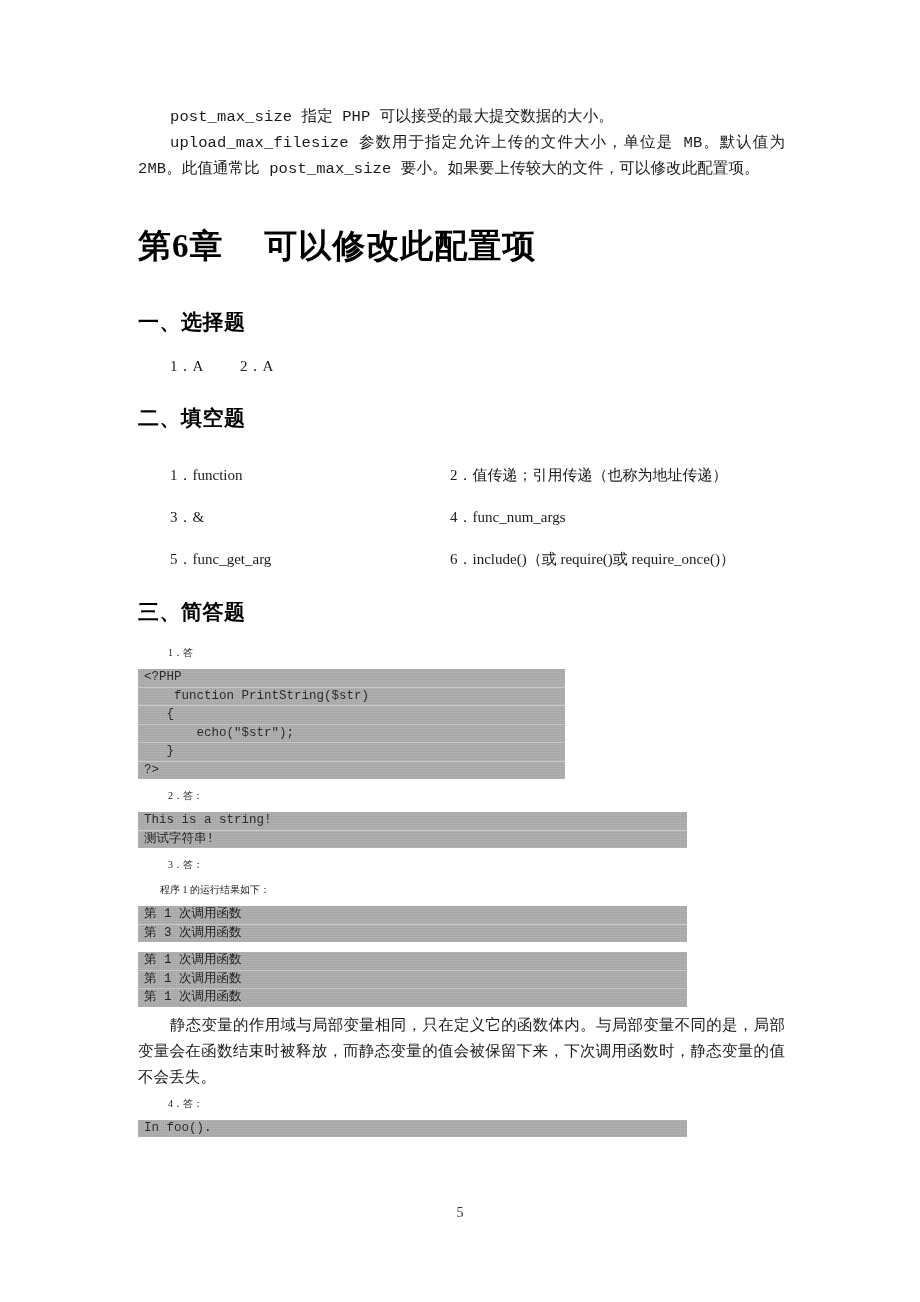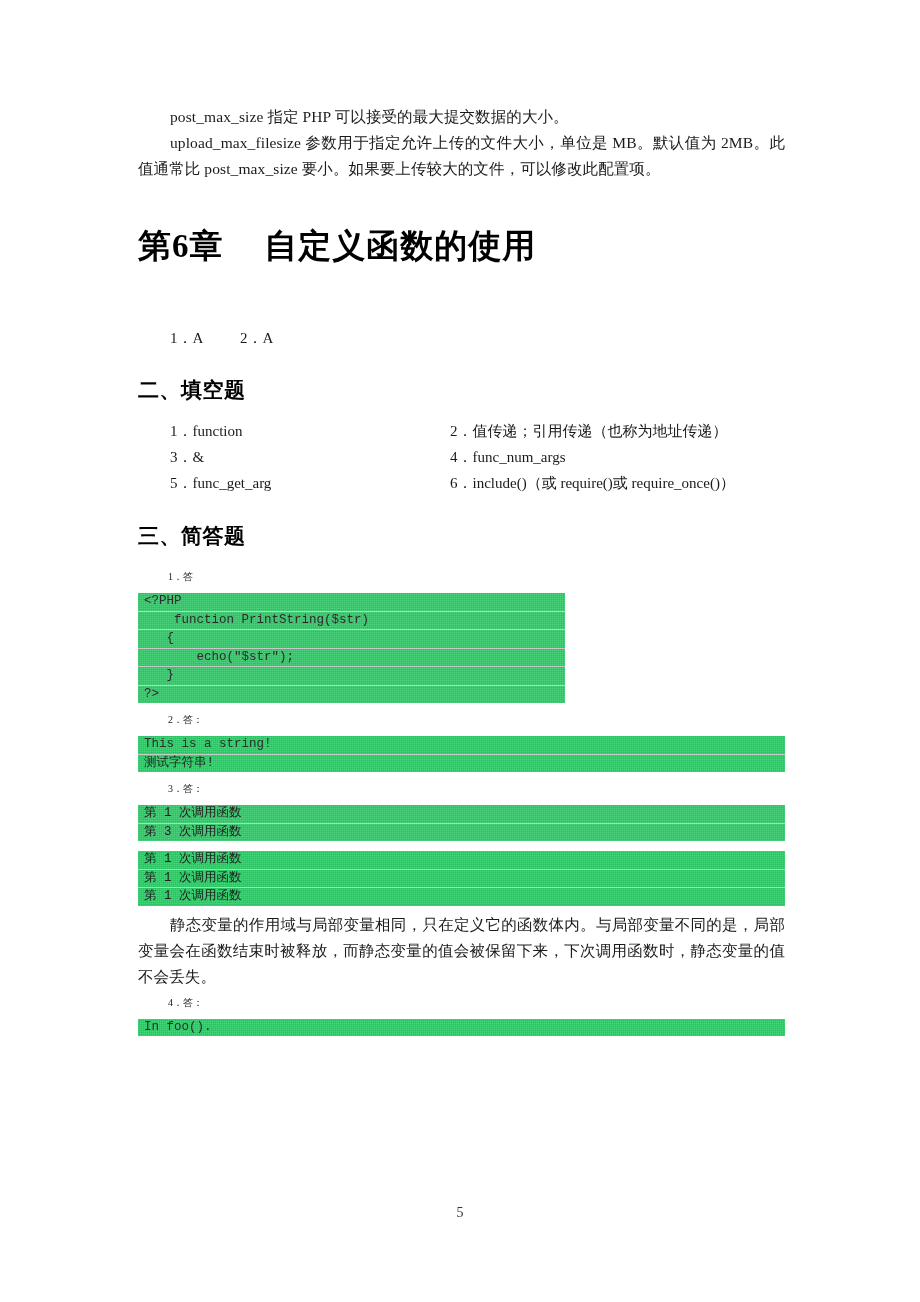--- a/index.html
+++ b/index.html
@@ -29,20 +29,21 @@
     width: 647px;
   }
 
   
   .para {
     font-size: 15.5px;
     line-height: 26px;
     text-align: justify;
     margin: 0;
     letter-spacing: 0.1px;
+    font-family: Liberation Mono, monospace;
   }
   .para.indent {
     text-indent: 32px;
   }
 
   
   .chapter-title {
     font-family: "Liberation Sans", "DejaVu Sans", sans-serif;
     font-weight: bold;
     font-size: 33px;
@@ -75,37 +76,38 @@
     line-height: 24px;
     margin: 0;
     padding-left: 32px;
     white-space: pre;
   }
   .two-col {
     display: flex;
     padding-left: 32px;
     font-size: 15px;
     line-height: 26px;
+    margin-top: 16px;
   }
   .two-col .col-a { width: 280px; flex: 0 0 280px; }
   .two-col .col-b { flex: 1 1 auto; }
 
   .sub-line {
     font-size: 10px;
     line-height: 25px;
     margin: 0;
     padding-left: 30px;
   }
   .sub-line.flush {
     padding-left: 22px;
   }
 
   
   .codeblock {
-    background: #22c55e;
+    background: #a3a3a3;
     margin: 0;
     padding: 0;
     position: relative;
   }
   .codeblock::after {
     
     content: "";
     position: absolute;
     left: 0; top: 0; right: 0; bottom: 0;
     pointer-events: none;
@@ -126,21 +128,21 @@
     z-index: 2;
   }
   .codeline:last-child { border-bottom: none; }
   .codeline.cjk {
     font-family: Liberation Mono, monospace;
     font-size: 12.5px;
     color: #1f1f1f;
   }
 
   .cb-w565 { width: 427px; }
-  .cb-w785 { width: 647px; }
+  .cb-w785 { width: 549px; }
 
   
   .page-number {
     position: absolute;
     left: 0;
     top: 1205px;
     width: 920px;
     text-align: center;
     font-size: 14px;
     color: #333;
@@ -158,25 +160,26 @@
 
 <div class="page">
   <div class="content">
 
     <p class="para indent">post_max_size 指定 PHP 可以接受的最大提交数据的大小。</p>
     <p class="para indent">upload_max_filesize 参数用于指定允许上传的文件大小，单位是 MB。默认值为 2MB。此值通常比 post_max_size 要小。如果要上传较大的文件，可以修改此配置项。</p>
 
     <div class="chapter-gap"></div>
 
     <h1 class="chapter-title">
-      <span>第</span><span class="num">6</span><span>章</span>&nbsp;&nbsp;&nbsp;&nbsp;<span>自定义函数的使用</span>
+      <span>第</span><span class="num">6</span><span>章</span>&nbsp;&nbsp;&nbsp;&nbsp;<span>可以修改此配置项</span>
     </h1>
 
     <div class="chapter-gap-after"></div>
 
+    <h2 class="section-head">一、选择题</h2>
     <div class="sp18"></div>
     <p class="ans-line">1．A          2．A</p>
 
     <div class="sp26"></div>
 
     <h2 class="section-head">二、填空题</h2>
     <div class="sp14"></div>
 
     <div class="two-col">
       <span class="col-a">1．function</span>
@@ -212,20 +215,21 @@
     <p class="sub-line">2．答：</p>
     <div class="sp4"></div>
     <div class="codeblock cb-w785">
       <div class="codeline">This is a string!</div>
       <div class="codeline cjk">测试字符串!</div>
     </div>
 
     <div class="sp4"></div>
 
     <p class="sub-line">3．答：</p>
+    <p class="sub-line flush">程序 1 的运行结果如下：</p>
     <div class="sp4"></div>
     <div class="codeblock cb-w785">
       <div class="codeline cjk">第 1 次调用函数</div>
       <div class="codeline cjk">第 3 次调用函数</div>
     </div>
     <div class="sp6"></div>
     <div class="sp4"></div>
     <div class="codeblock cb-w785">
       <div class="codeline cjk">第 1 次调用函数</div>
       <div class="codeline cjk">第 1 次调用函数</div>

